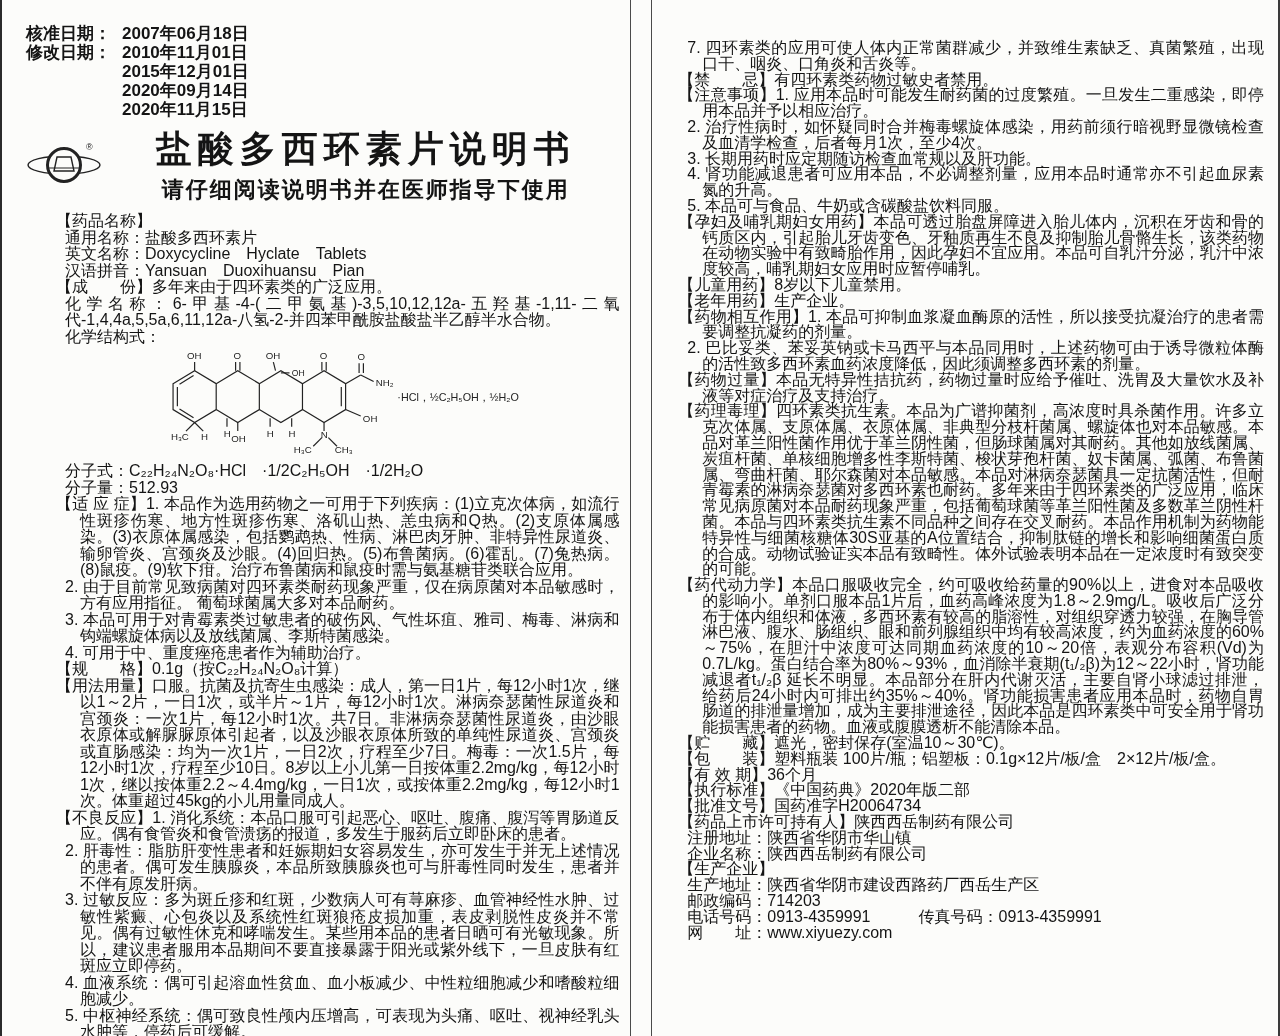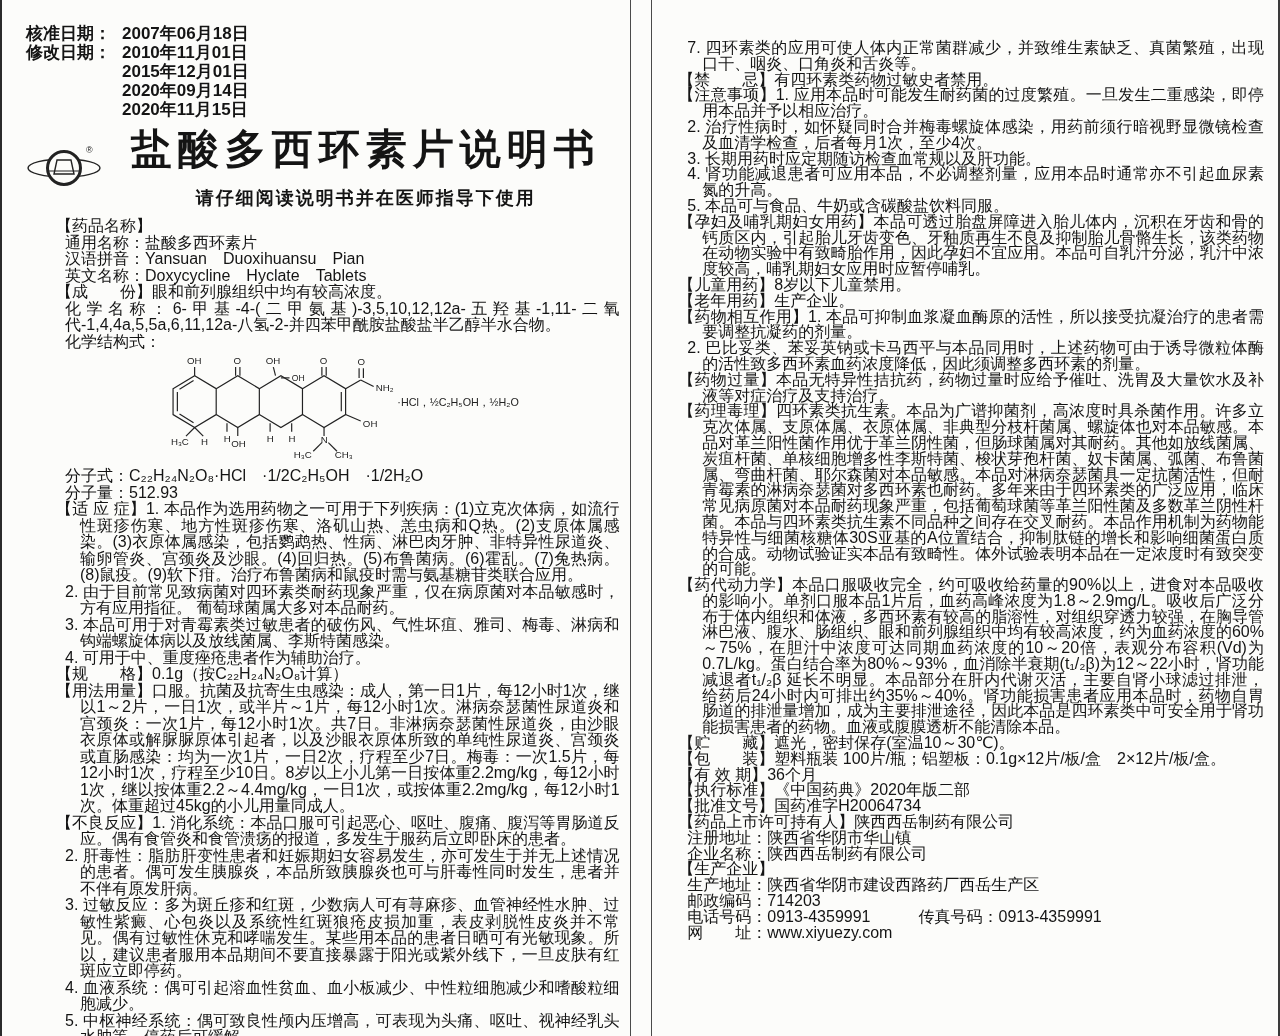--- a/index.html
+++ b/index.html
@@ -12,22 +12,22 @@
   .page-right{width:637px;border-left:1.5px solid #4a4a4a;border-right:2px solid #3a3a3a;
               padding:40px 14px 8px 26px;}
   
   .dates{font-size:17px;font-weight:bold;line-height:19px;}
   .date-row{display:flex;}
   .date-label{width:96px;flex:0 0 96px;}
   .rev-col div{line-height:19px;}
   .title-row{display:flex;align-items:center;margin-top:8px;}
   .logo-box{width:86px;flex:0 0 86px;}
   .title-block{flex:1;text-align:center;}
-  h1.title{margin:0;font-size:41px;letter-spacing:6px;font-weight:bold;line-height:44px;}
-  .subtitle{font-size:18px;letter-spacing:2px;margin-top:15px;font-weight:bold;}
+  h1.title{margin:0;font-size:36px;letter-spacing:6px;font-weight:bold;line-height:44px;}
+  .subtitle{font-size:22px;letter-spacing:2px;margin-top:4px;font-weight:bold;}
   
   .pbody{margin-top:8px;font-size:16px;line-height:16.5px;text-align:justify;margin-left:30px;}
   .pbody-r{font-size:16px;line-height:15.8px;text-align:justify;}
   .blk{margin:0;}
   .sec{padding-left:24px;text-indent:-24px;}
   .item{margin-left:9px;padding-left:15px;text-indent:-15px;}
   .field{margin-left:9px;}
   .struct-wrap{margin:2px 0 2px 130px;}
   svg text{font-family:"Liberation Sans","DejaVu Sans",sans-serif;}
 </style>
@@ -66,23 +66,23 @@
       </div>
       <div class="title-block">
         <h1 class="title">盐酸多西环素片说明书</h1>
         <div class="subtitle">请仔细阅读说明书并在医师指导下使用</div>
       </div>
     </div>
 
     <div class="pbody">
         <div class="blk sec">【药品名称】</div>
         <div class="blk field">通用名称：盐酸多西环素片</div>
+        <div class="blk field">英文名称：Doxycycline　Hyclate　Tablets</div>
         <div class="blk field">汉语拼音：Yansuan　Duoxihuansu　Pian</div>
-        <div class="blk field">英文名称：Doxycycline　Hyclate　Tablets</div>
-        <div class="blk sec">【成　　份】眼和前列腺组织中均有较高浓度。</div>
+        <div class="blk sec">【成　　份】多年来由于四环素类的广泛应用。</div>
         <div class="blk field">化学名称：6-甲基-4-(二甲氨基)-3,5,10,12,12a-五羟基-1,11-二氧代-1,4,4a,5,5a,6,11,12a-八氢-2-并四苯甲酰胺盐酸盐半乙醇半水合物。</div>
         <div class="blk field">化学结构式：</div>
       </div>
 
     <div class="struct-wrap">
       <svg width="390" height="110" viewBox="0 -22 350 102">
         <g fill="none" stroke="#222" stroke-width="1.1">
 
           <path d="M10,12 L30,0 L50,12 L50,36 L30,48 L10,36 Z"></path>
           <path d="M50,12 L70,0 L90,12 L90,36 L70,48 L50,36"></path>

